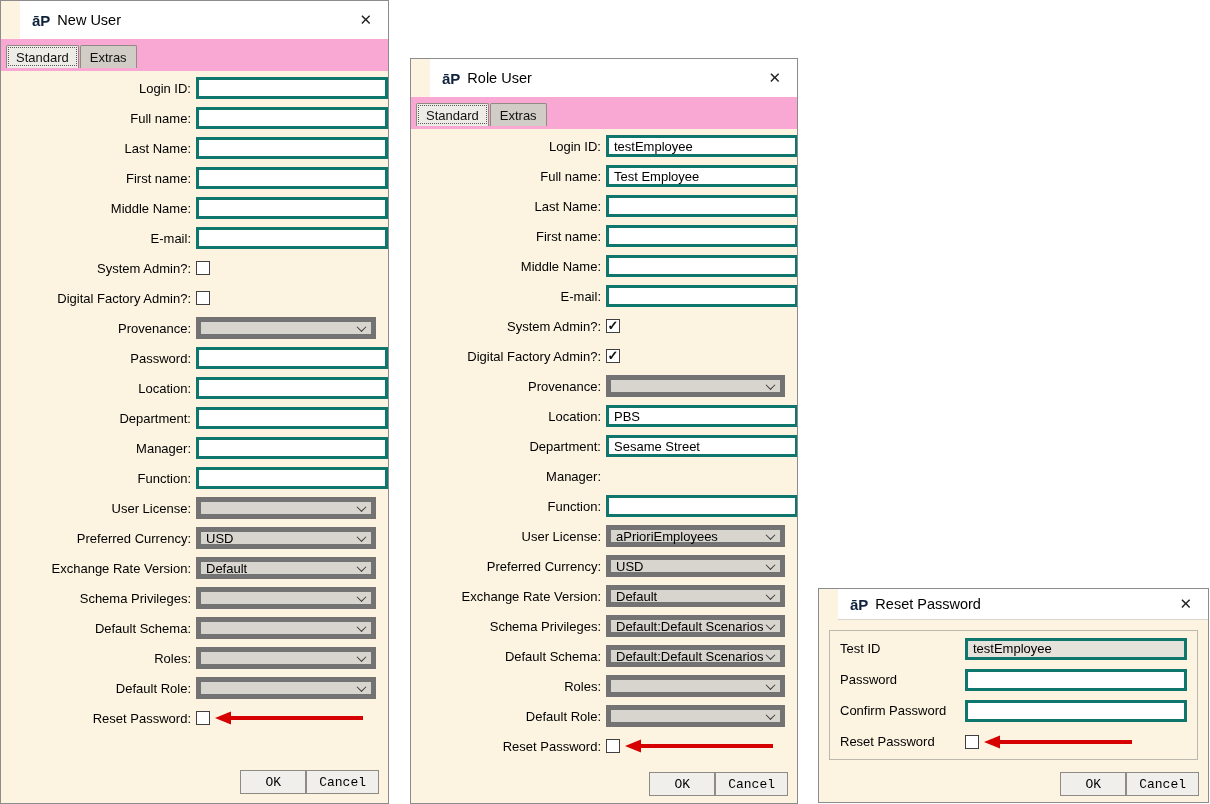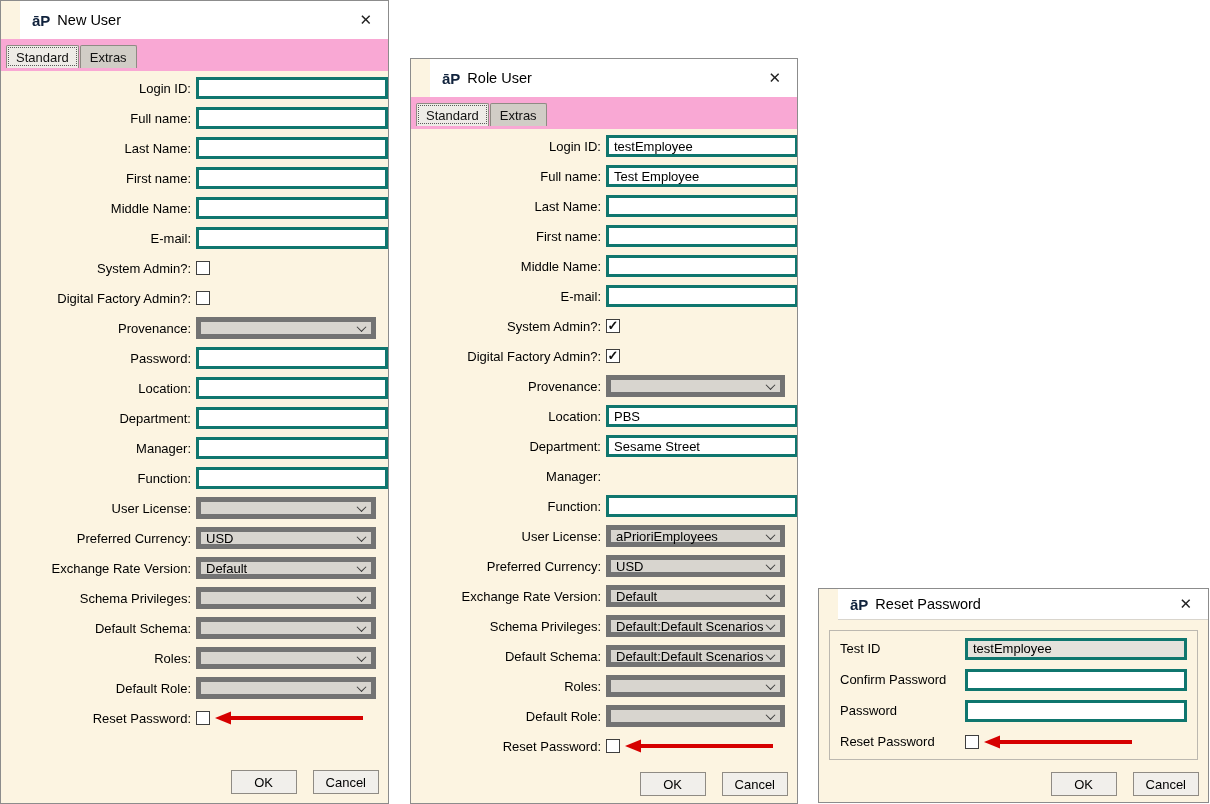--- a/index.html
+++ b/index.html
@@ -68,22 +68,22 @@
   }
 
   .red-arrow { display: inline-flex; margin-left: 5px; line-height: 0; }
 
   .fieldset { flex: 1; margin: 10px 10px 0 10px; border: 1px solid #bcb8b0; padding: 2px 10px; }
   #dlg-reset-password .form-row { height: 31px; }
   #dlg-reset-password .field-label { width: 125px; padding-right: 0; text-align: left; }
   #dlg-reset-password .text-input { width: 225px; }
 
   .button-row {
-    display: flex; justify-content: flex-end; align-items: flex-start; gap: 16px;
-    padding: 9px 9px 0 0; height: 42px; flex-shrink: 0;
+    display: flex; justify-content: flex-end; align-items: flex-start; gap: 0;
+    padding: 9px 9px 0 0; height: 42px; flex-shrink: 0; font-family: Liberation Mono, monospace;
   }
   #dlg-edit-user .button-row { padding-top: 11px; height: 44px; }
   #dlg-reset-password .button-row { padding-top: 12px; }
   .btn {
     min-width: 66px; height: 24px; font: inherit; font-size: 13px;
     background: #f1efeb; border: 1px solid #8f8b84; color: #000; cursor: pointer; padding: 0 12px;
   }
 </style>
 </head>
 <body>
@@ -458,27 +458,27 @@
     <span class="close-btn"><span>✕</span></span>
   </div>
   <div class="fieldset">
       <div class="form-row">
         <span class="field-label">Test ID</span>
         <span class="field-control">
           <input type="text" class="text-input readonly" readonly="" value="testEmployee" style="">
         </span>
       </div>
       <div class="form-row">
+        <span class="field-label">Password</span>
+        <span class="field-control">
+          <input type="text" class="text-input" style="">
+        </span>
+      </div>
+      <div class="form-row">
         <span class="field-label">Confirm Password</span>
-        <span class="field-control">
-          <input type="text" class="text-input" style="">
-        </span>
-      </div>
-      <div class="form-row">
-        <span class="field-label">Password</span>
         <span class="field-control">
           <input type="text" class="text-input" style="">
         </span>
       </div>
       <div class="form-row">
         <span class="field-label">Reset Password</span>
         <span class="field-control">
           <span class="checkbox">
             <span class="checkmark"></span>
           </span>

